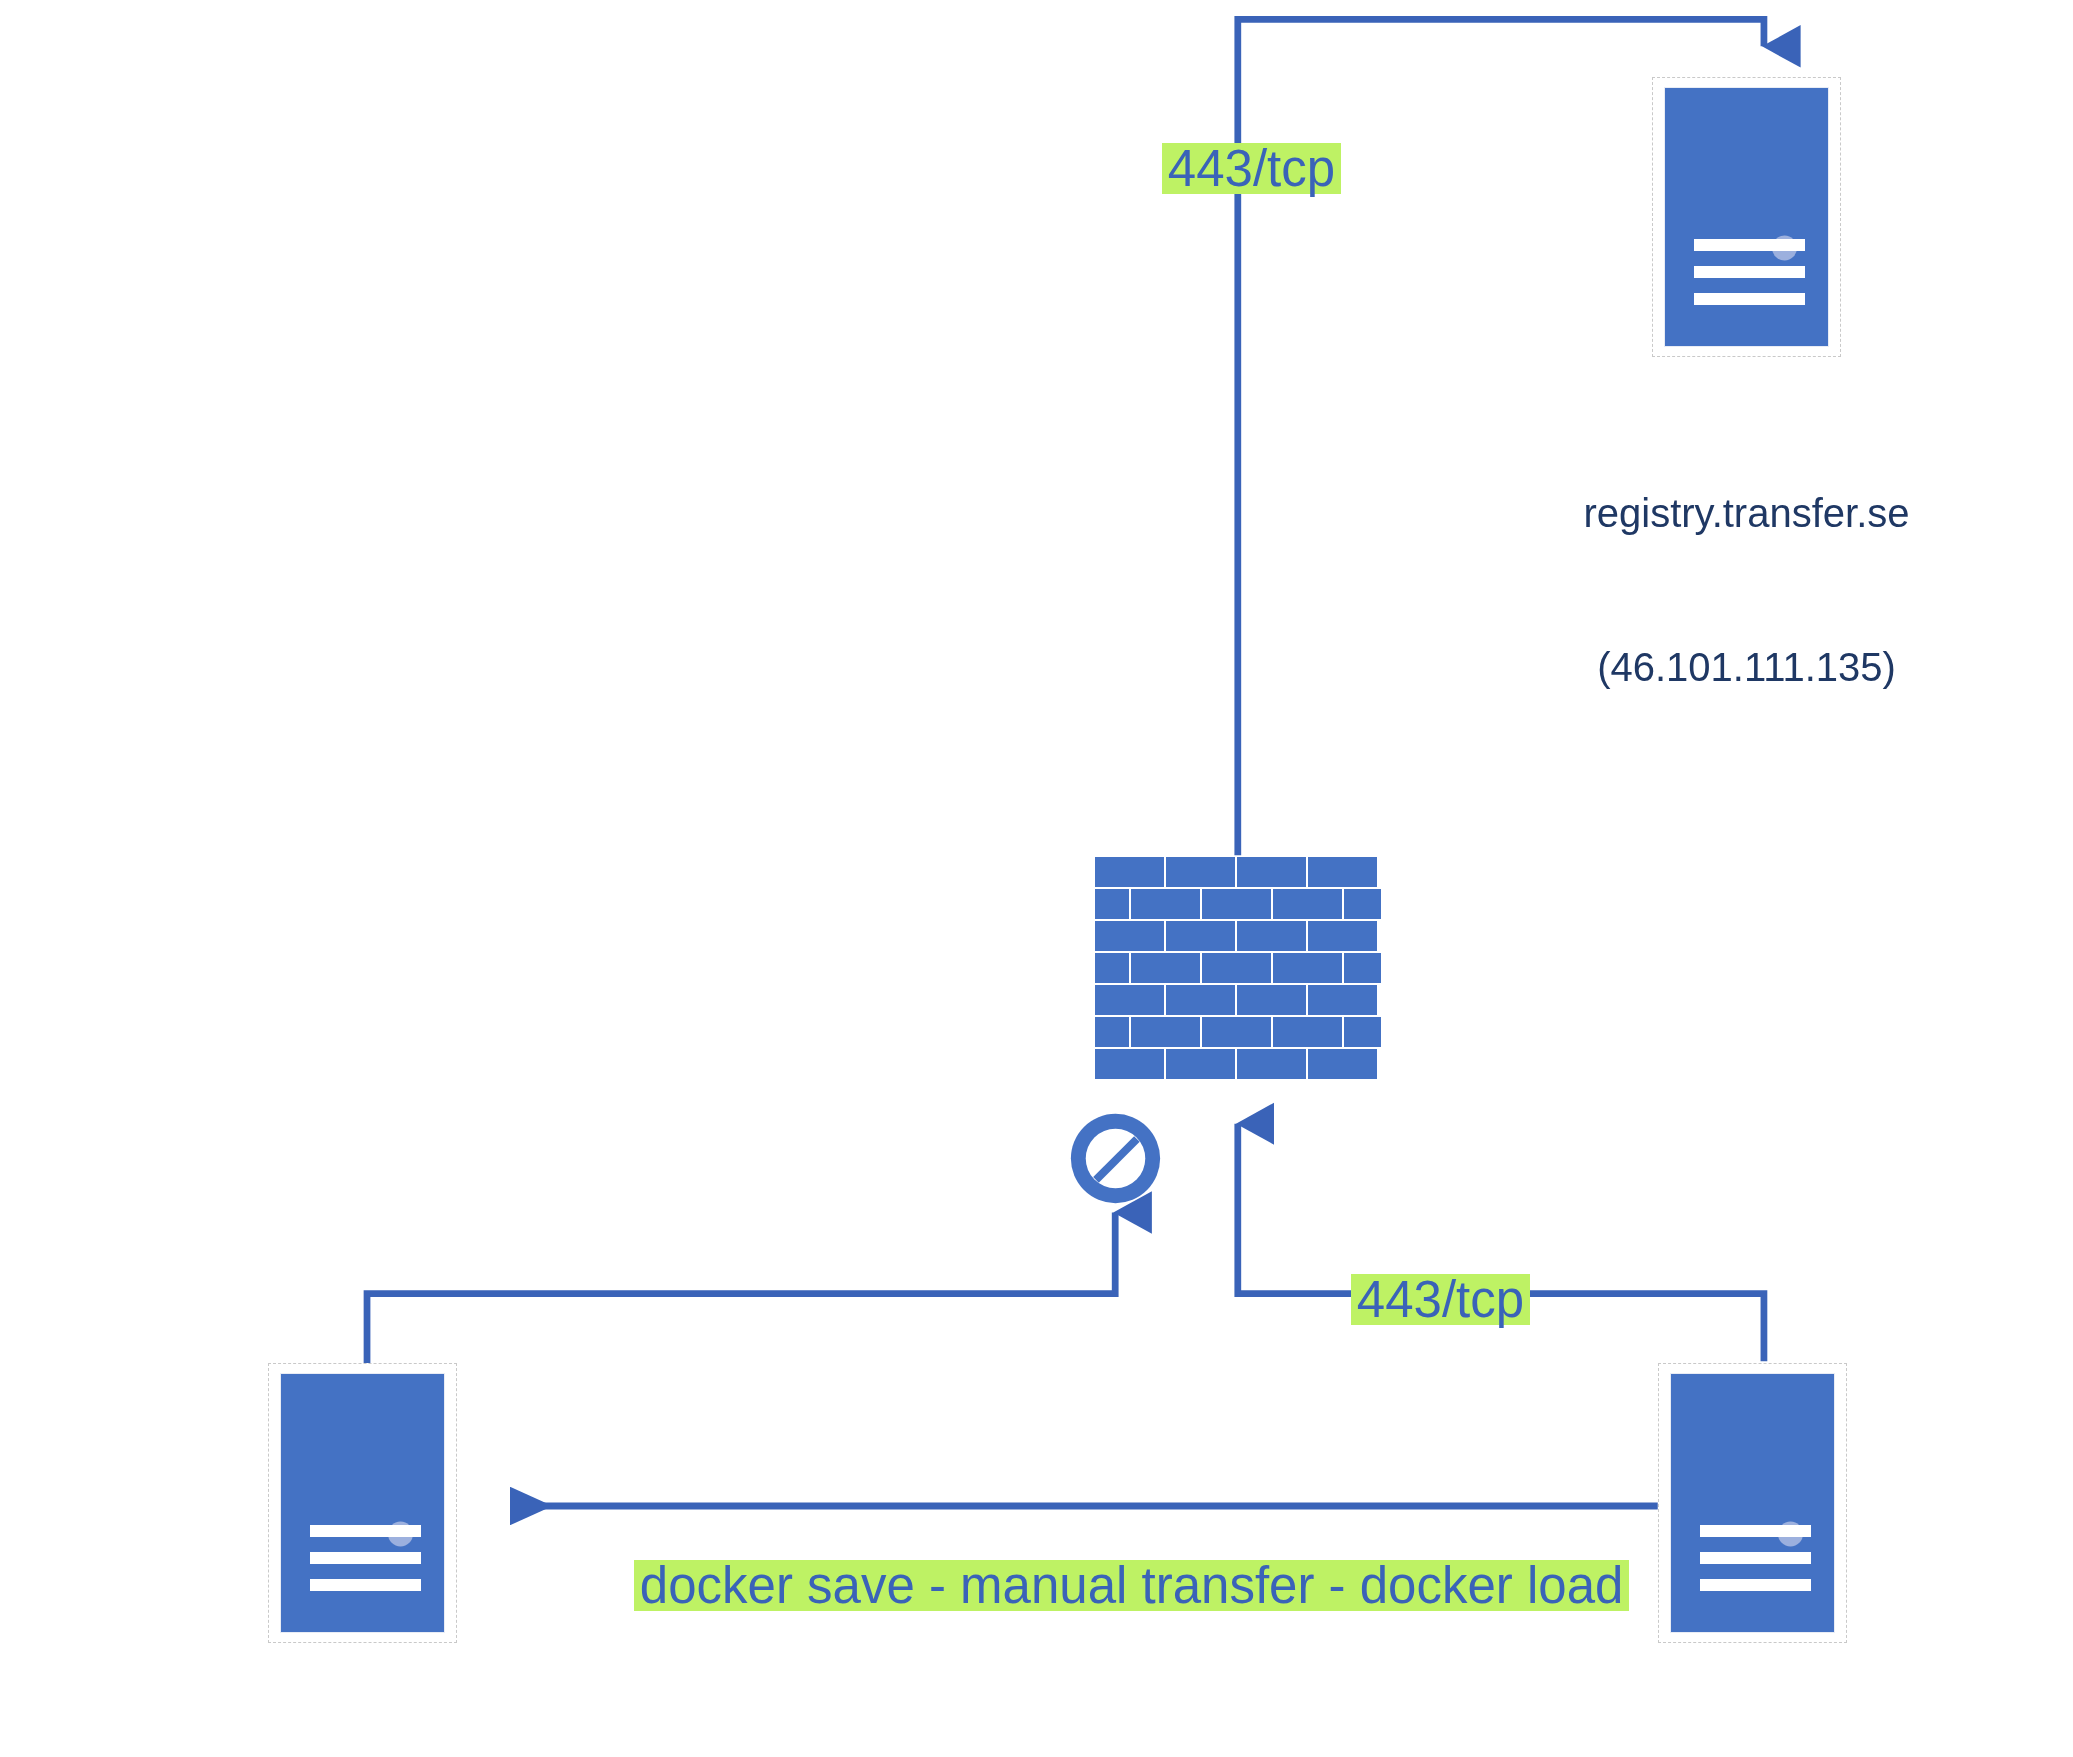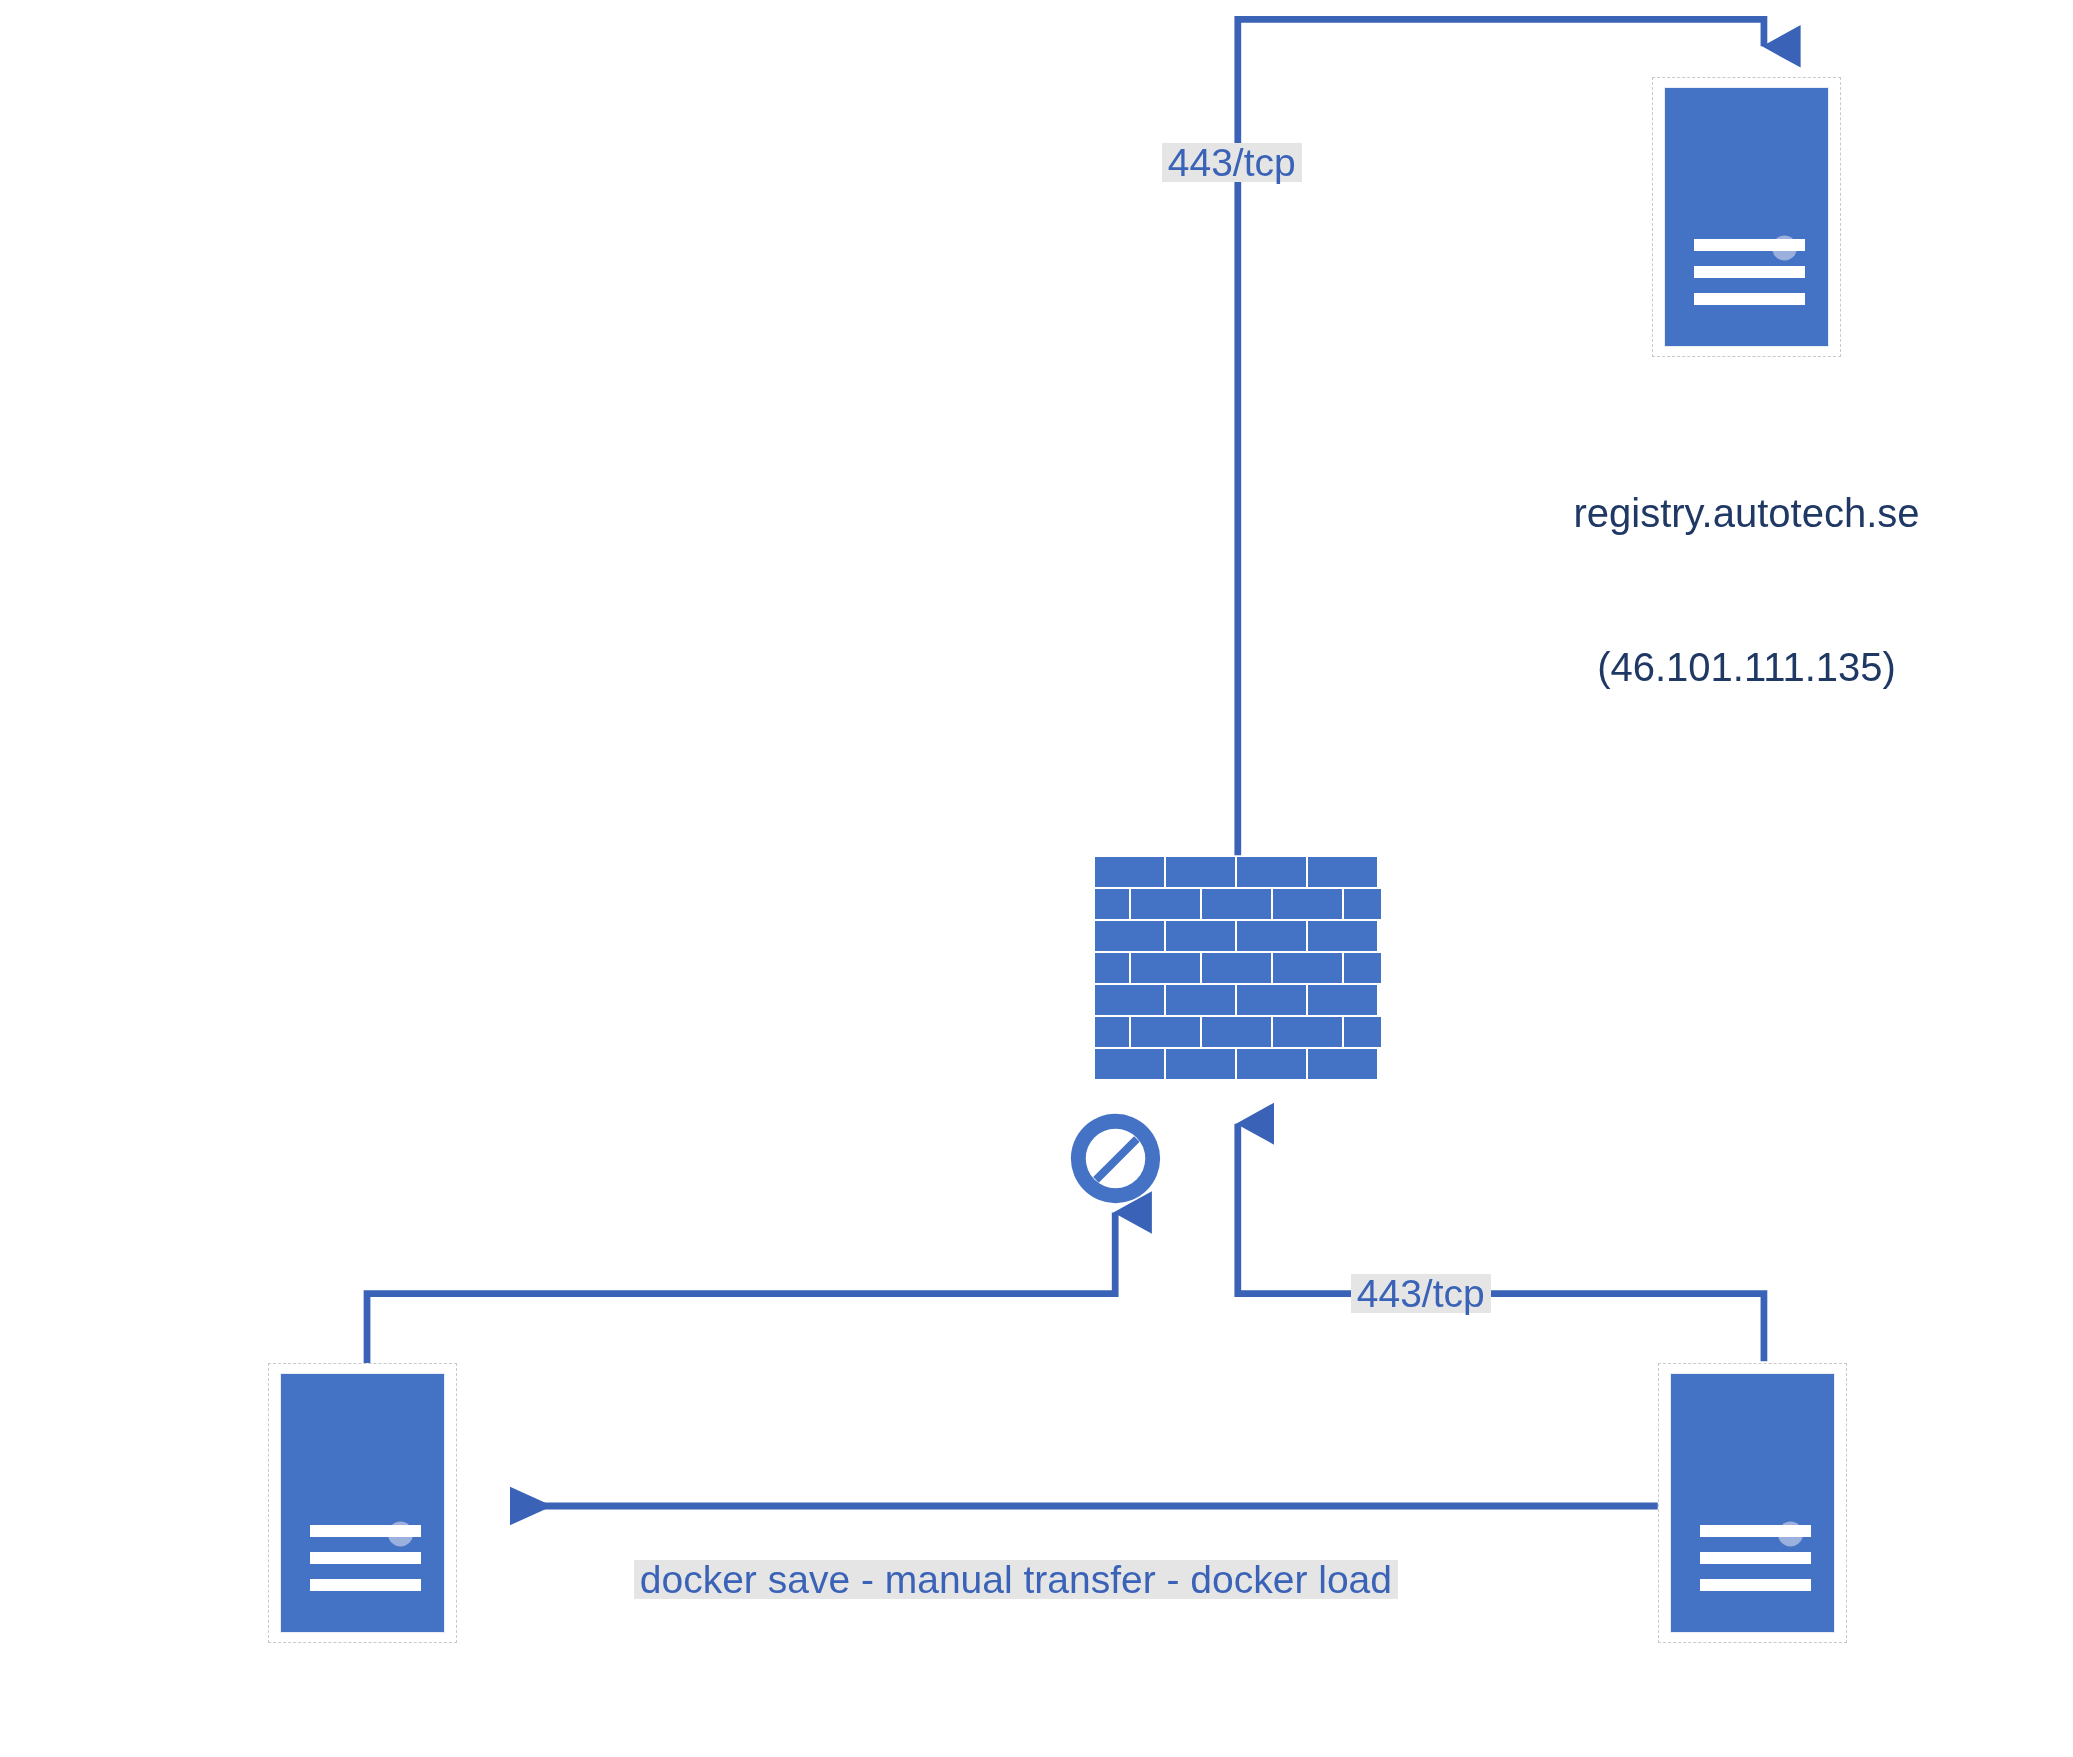--- a/index.html
+++ b/index.html
@@ -113,23 +113,23 @@
   .noentry {
     position: absolute;
     width: 93px;
     height: 93px;
   }
 
   
   .edge-label {
     position: absolute;
     color: #3A63B8;
-    font-size: 39px;
+    font-size: 51px;
     white-space: nowrap;
-    background: #e5e5e5;
+    background: #bef264;
     padding: 0 5.8px;
     line-height: 1;
   }
 </style>
 </head>
 <body>
 
 <div id="canvas">
 
   <svg id="wires" viewBox="0 0 2148 1820" xmlns="http://www.w3.org/2000/svg">
@@ -163,21 +163,21 @@
       <div class="server-led"></div>
       <div class="server-bars">
         <div class="server-bar"></div>
         <div class="server-bar"></div>
         <div class="server-bar"></div>
       </div>
     </div>
   </div>
 
   <div class="caption caption-center" style="left:1457px; top:386px; width:579px;">
-    <div>registry.autotech.se</div>
+    <div>registry.transfer.se</div>
     <div>(46.101.111.135)</div>
   </div>
 
   <div class="firewall" style="left:1095px; top:857px; width:286px; height:226px;">
     <div class="brick-row" style="margin-left:0px;">
       <div class="brick full"></div>
         <div class="brick full"></div>
         <div class="brick full"></div>
       <div class="brick full"></div>
     </div>

